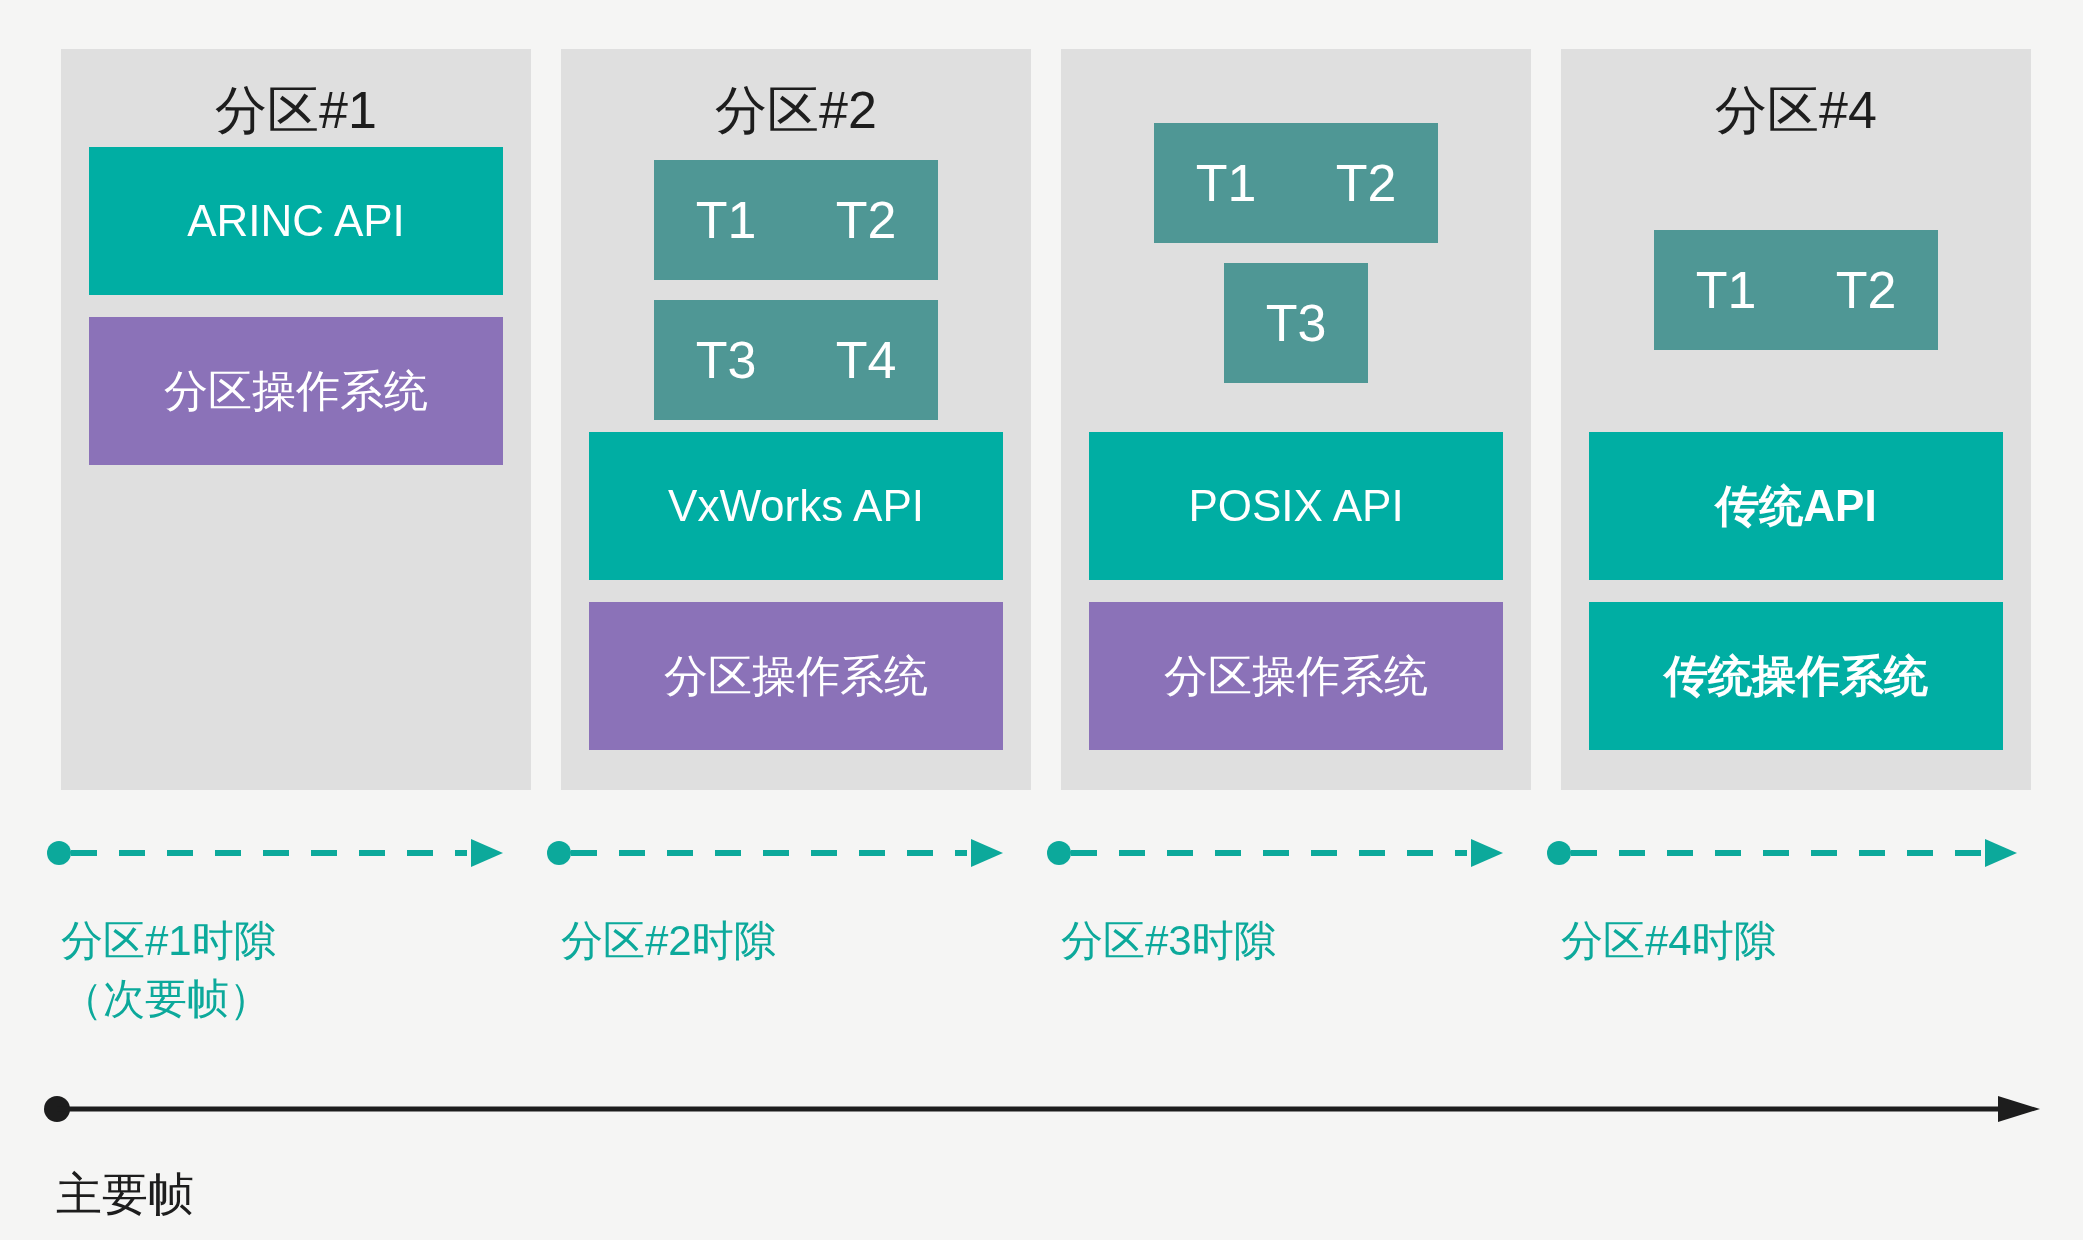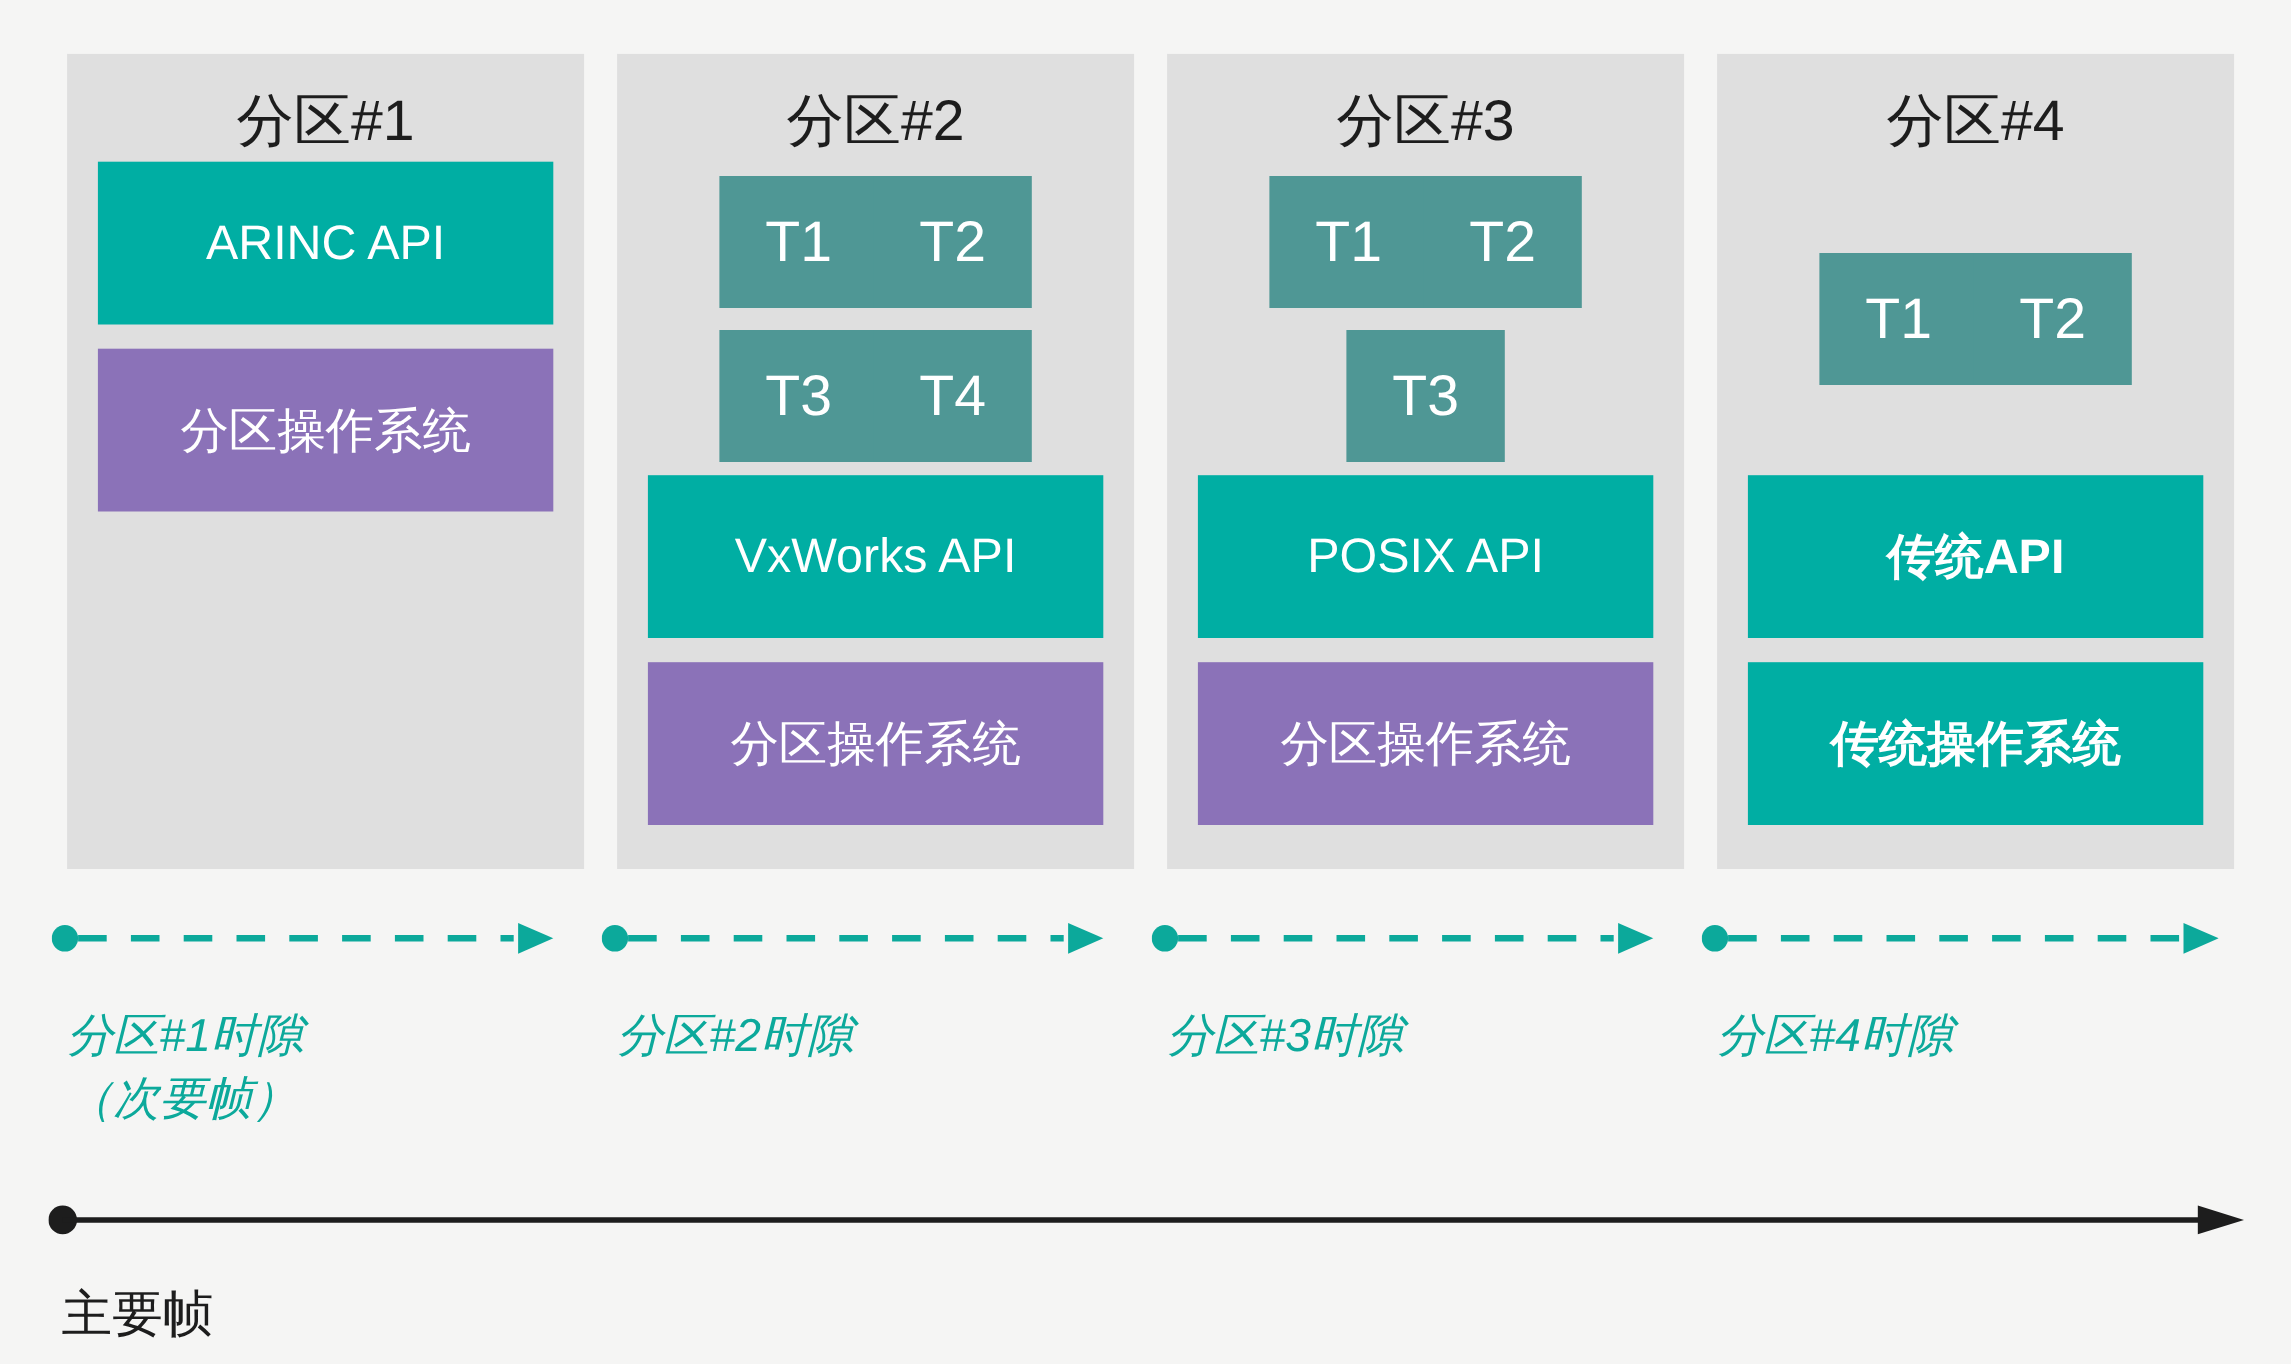--- a/index.html
+++ b/index.html
@@ -78,21 +78,20 @@
   .tl-line{stroke:var(--timeline,#0ca99b);stroke-width:6;stroke-dasharray:26 22;}
   .tl-head{fill:var(--timeline,#0ca99b);}
 
   
   .labels-row{
     display:grid;
     grid-template-columns:repeat(4,470px);
     gap:30px;
     margin:44px 0 0 61px;
     min-height:140px;
-    font-style:italic;
   }
   .slot-label{
     color:var(--timeline,#0ca99b);
     font-size:42px;
     font-weight:500;
     line-height:58px;
   }
 
   
   .main-arrow{margin:42px 0 0 44px;}
@@ -128,21 +127,20 @@
           <div class="task">T2</div>
           <div class="task">T3</div>
           <div class="task">T4</div>
         </div>
       </div>
       <div class="bar bar-api">VxWorks API</div>
       <div class="bar bar-os">分区操作系统</div>
     </section>
 
     <section class="panel">
-      <h2 class="panel-title">分区#3</h2>
       <div class="tasks">
         <div class="tasks-inner cols-2">
           <div class="task">T1</div>
           <div class="task">T2</div>
           <div class="task span-center">T3</div>
         </div>
       </div>
       <div class="bar bar-api">POSIX API</div>
       <div class="bar bar-os">分区操作系统</div>
     </section>

